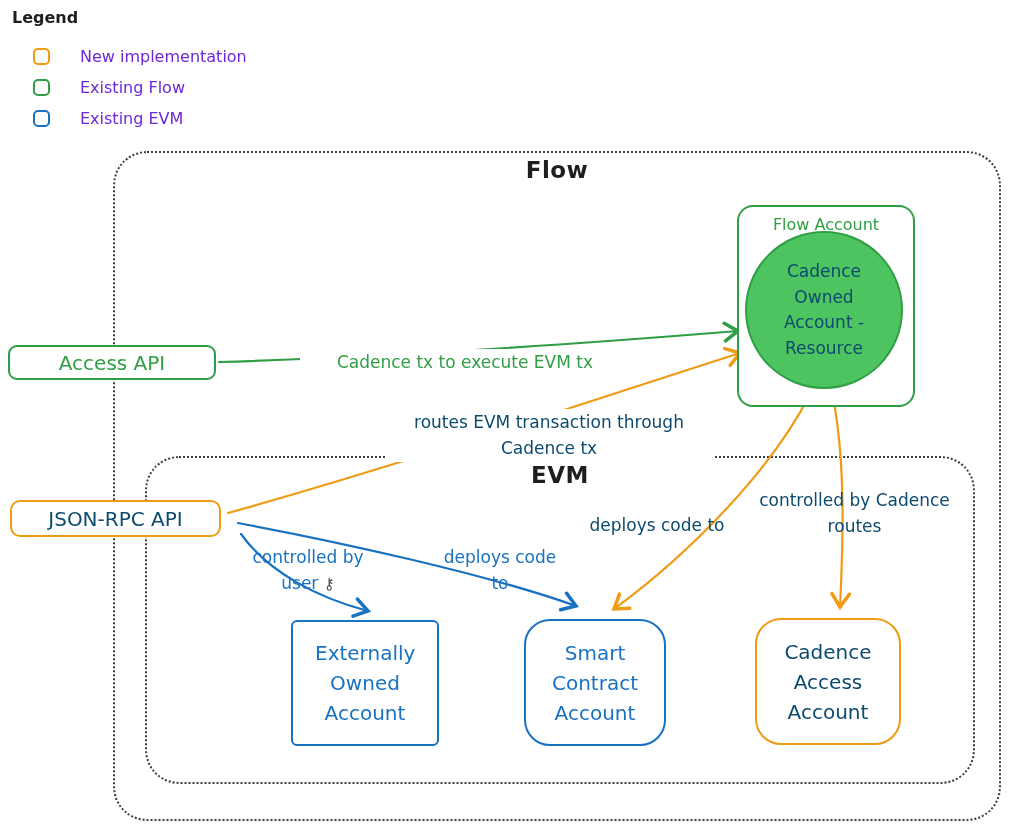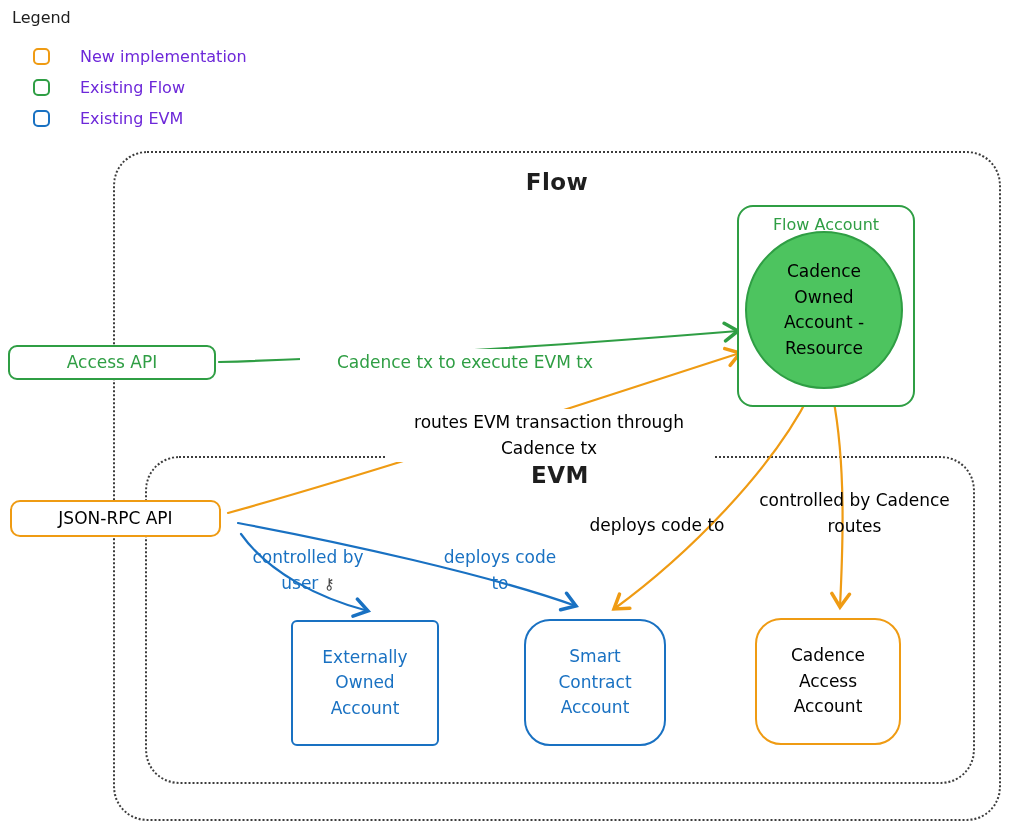--- a/index.html
+++ b/index.html
@@ -3,30 +3,30 @@
 <meta charset="utf-8">
 <style>
   *{box-sizing:border-box;margin:0;padding:0}
   html,body{background:#ffffff}
   .canvas{position:relative;width:1013px;height:829px;background:#ffffff;
           font-family:"DejaVu Sans","Liberation Sans",sans-serif;color:#1e1e1e;overflow:hidden}
   .abs{position:absolute}
   .dotted{border:2px dotted #3c3c3c;border-radius:34px;background:transparent}
   .ctitle{font-size:23px;font-weight:600;letter-spacing:.5px;color:#1e1e1e}
   .node{display:flex;align-items:center;justify-content:center;text-align:center;
-        background:#fff;font-size:17px;line-height:1.5}
+        background:#fff;font-size:20px;line-height:1.5}
   .green{color:#2f9e44}
-  .orange{color:#000000}
+  .orange{color:#0c4a6e}
   .blue{color:#1971c2}
   .b-green{border:2.5px solid #2f9e44}
   .b-orange{border:2.5px solid #ef9b13}
   .b-blue{border:2.5px solid #1971c2}
   .edge-label{position:absolute;text-align:center;font-size:17px;line-height:1.55;
               background:#ffffff;padding:0 3px}
-  .legend-title{position:absolute;left:12px;top:8px;font-size:16px;font-weight:400}
+  .legend-title{position:absolute;left:12px;top:8px;font-size:16px;font-weight:700}
   .legend-swatch{position:absolute;width:17px;height:17px;border-radius:5px;background:#fff}
   .legend-label{position:absolute;font-size:16px;color:#6d28d9}
   .flow-account-label{position:absolute;top:8px;left:0;right:0;text-align:center;font-size:16px}
   svg{display:block}
   .key-icon{color:#444;font-size:15px;display:inline-block}
 </style>
 </head>
 <body>
 
 <div class="canvas">
@@ -36,21 +36,21 @@
   <div class="legend-swatch b-orange" style="left:33px;top:48px"></div>
   <div class="legend-label" style="left:80px;top:47px">New implementation</div>
 
   <div class="legend-swatch b-green" style="left:33px;top:79px"></div>
   <div class="legend-label" style="left:80px;top:78px">Existing Flow</div>
 
   <div class="legend-swatch b-blue" style="left:33px;top:110px"></div>
   <div class="legend-label" style="left:80px;top:109px">Existing EVM</div>
 
   <div class="abs dotted" style="left:113px;top:151px;width:888px;height:670px">
-    <div class="abs ctitle" style="left:50%;top:16px;transform:translateX(-50%)">Flow</div>
+    <div class="abs ctitle" style="left:50%;top:4px;transform:translateX(-50%)">Flow</div>
   </div>
 
   <div class="abs dotted" style="left:145px;top:456px;width:830px;height:328px">
     <div class="abs ctitle" style="left:50%;top:4px;transform:translateX(-50%)">EVM</div>
   </div>
 
   <svg class="abs" style="left:0;top:0" width="1013" height="829">
     <defs>
       <marker id="ah-g" viewBox="0 0 10 10" refX="7" refY="5" markerWidth="10" markerHeight="10" orient="auto">
         <path d="M1,1 L7,5 L1,9" fill="none" stroke="#2f9e44" stroke-width="1.6" stroke-linecap="round"></path>

